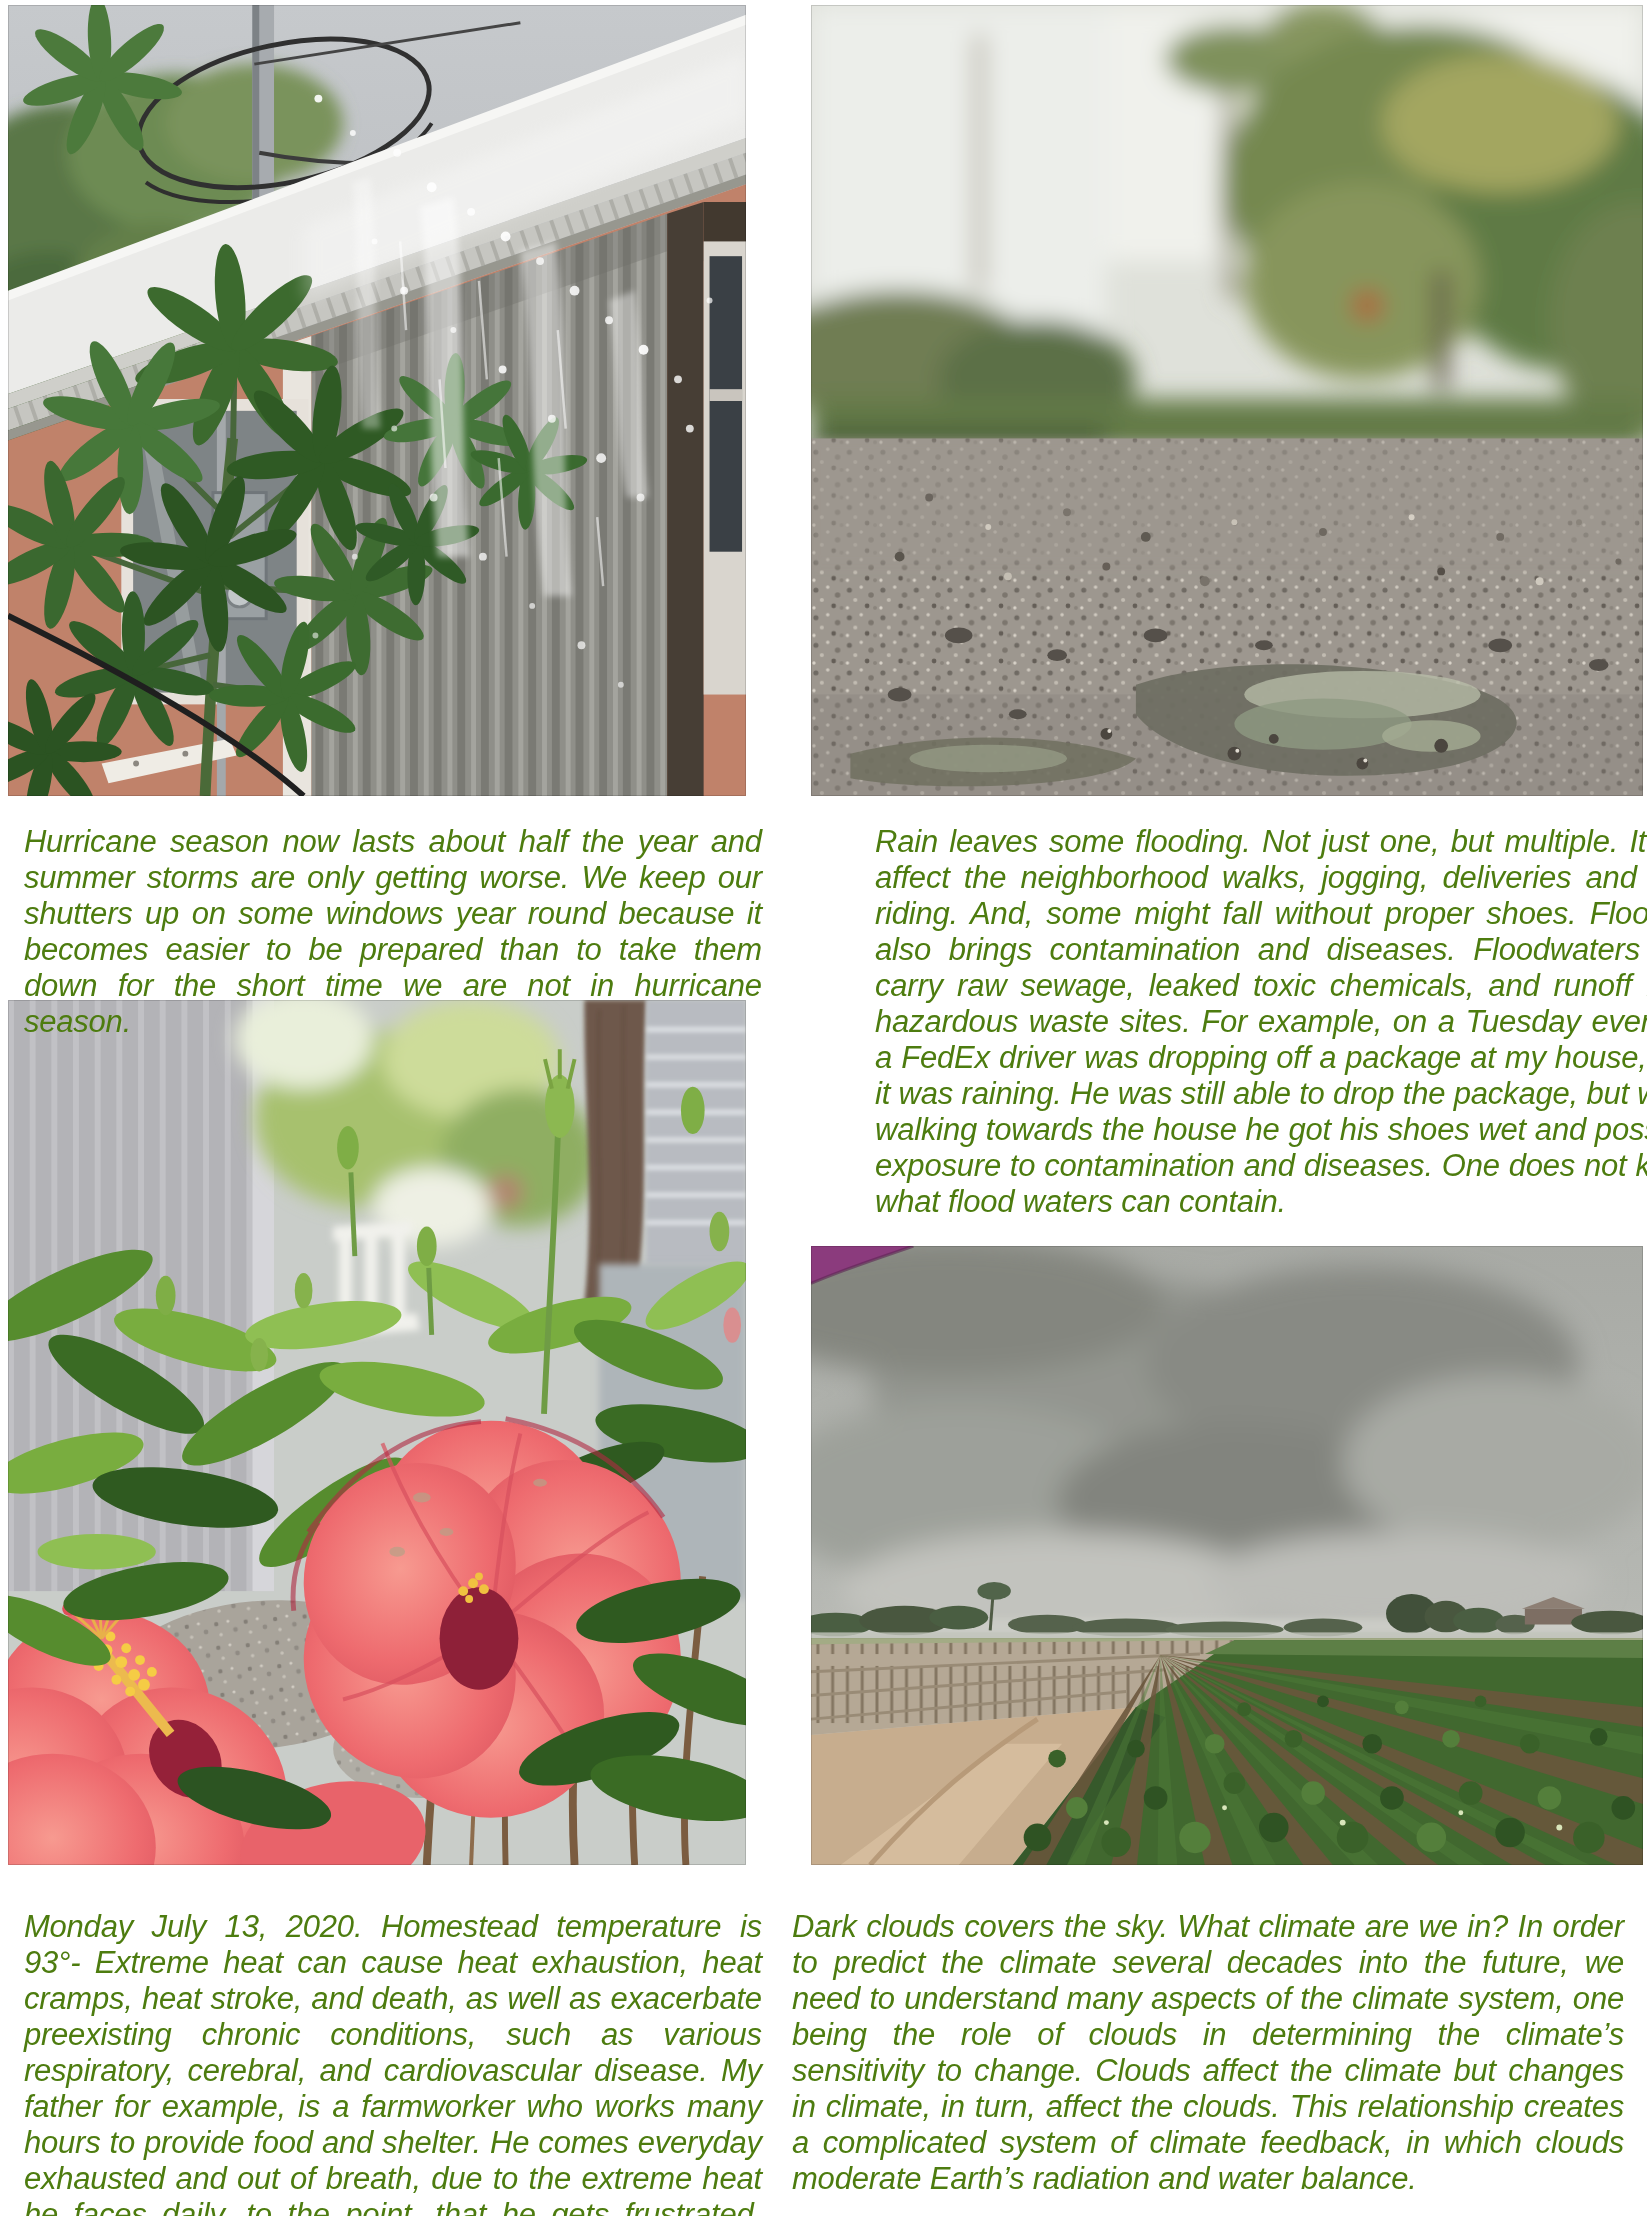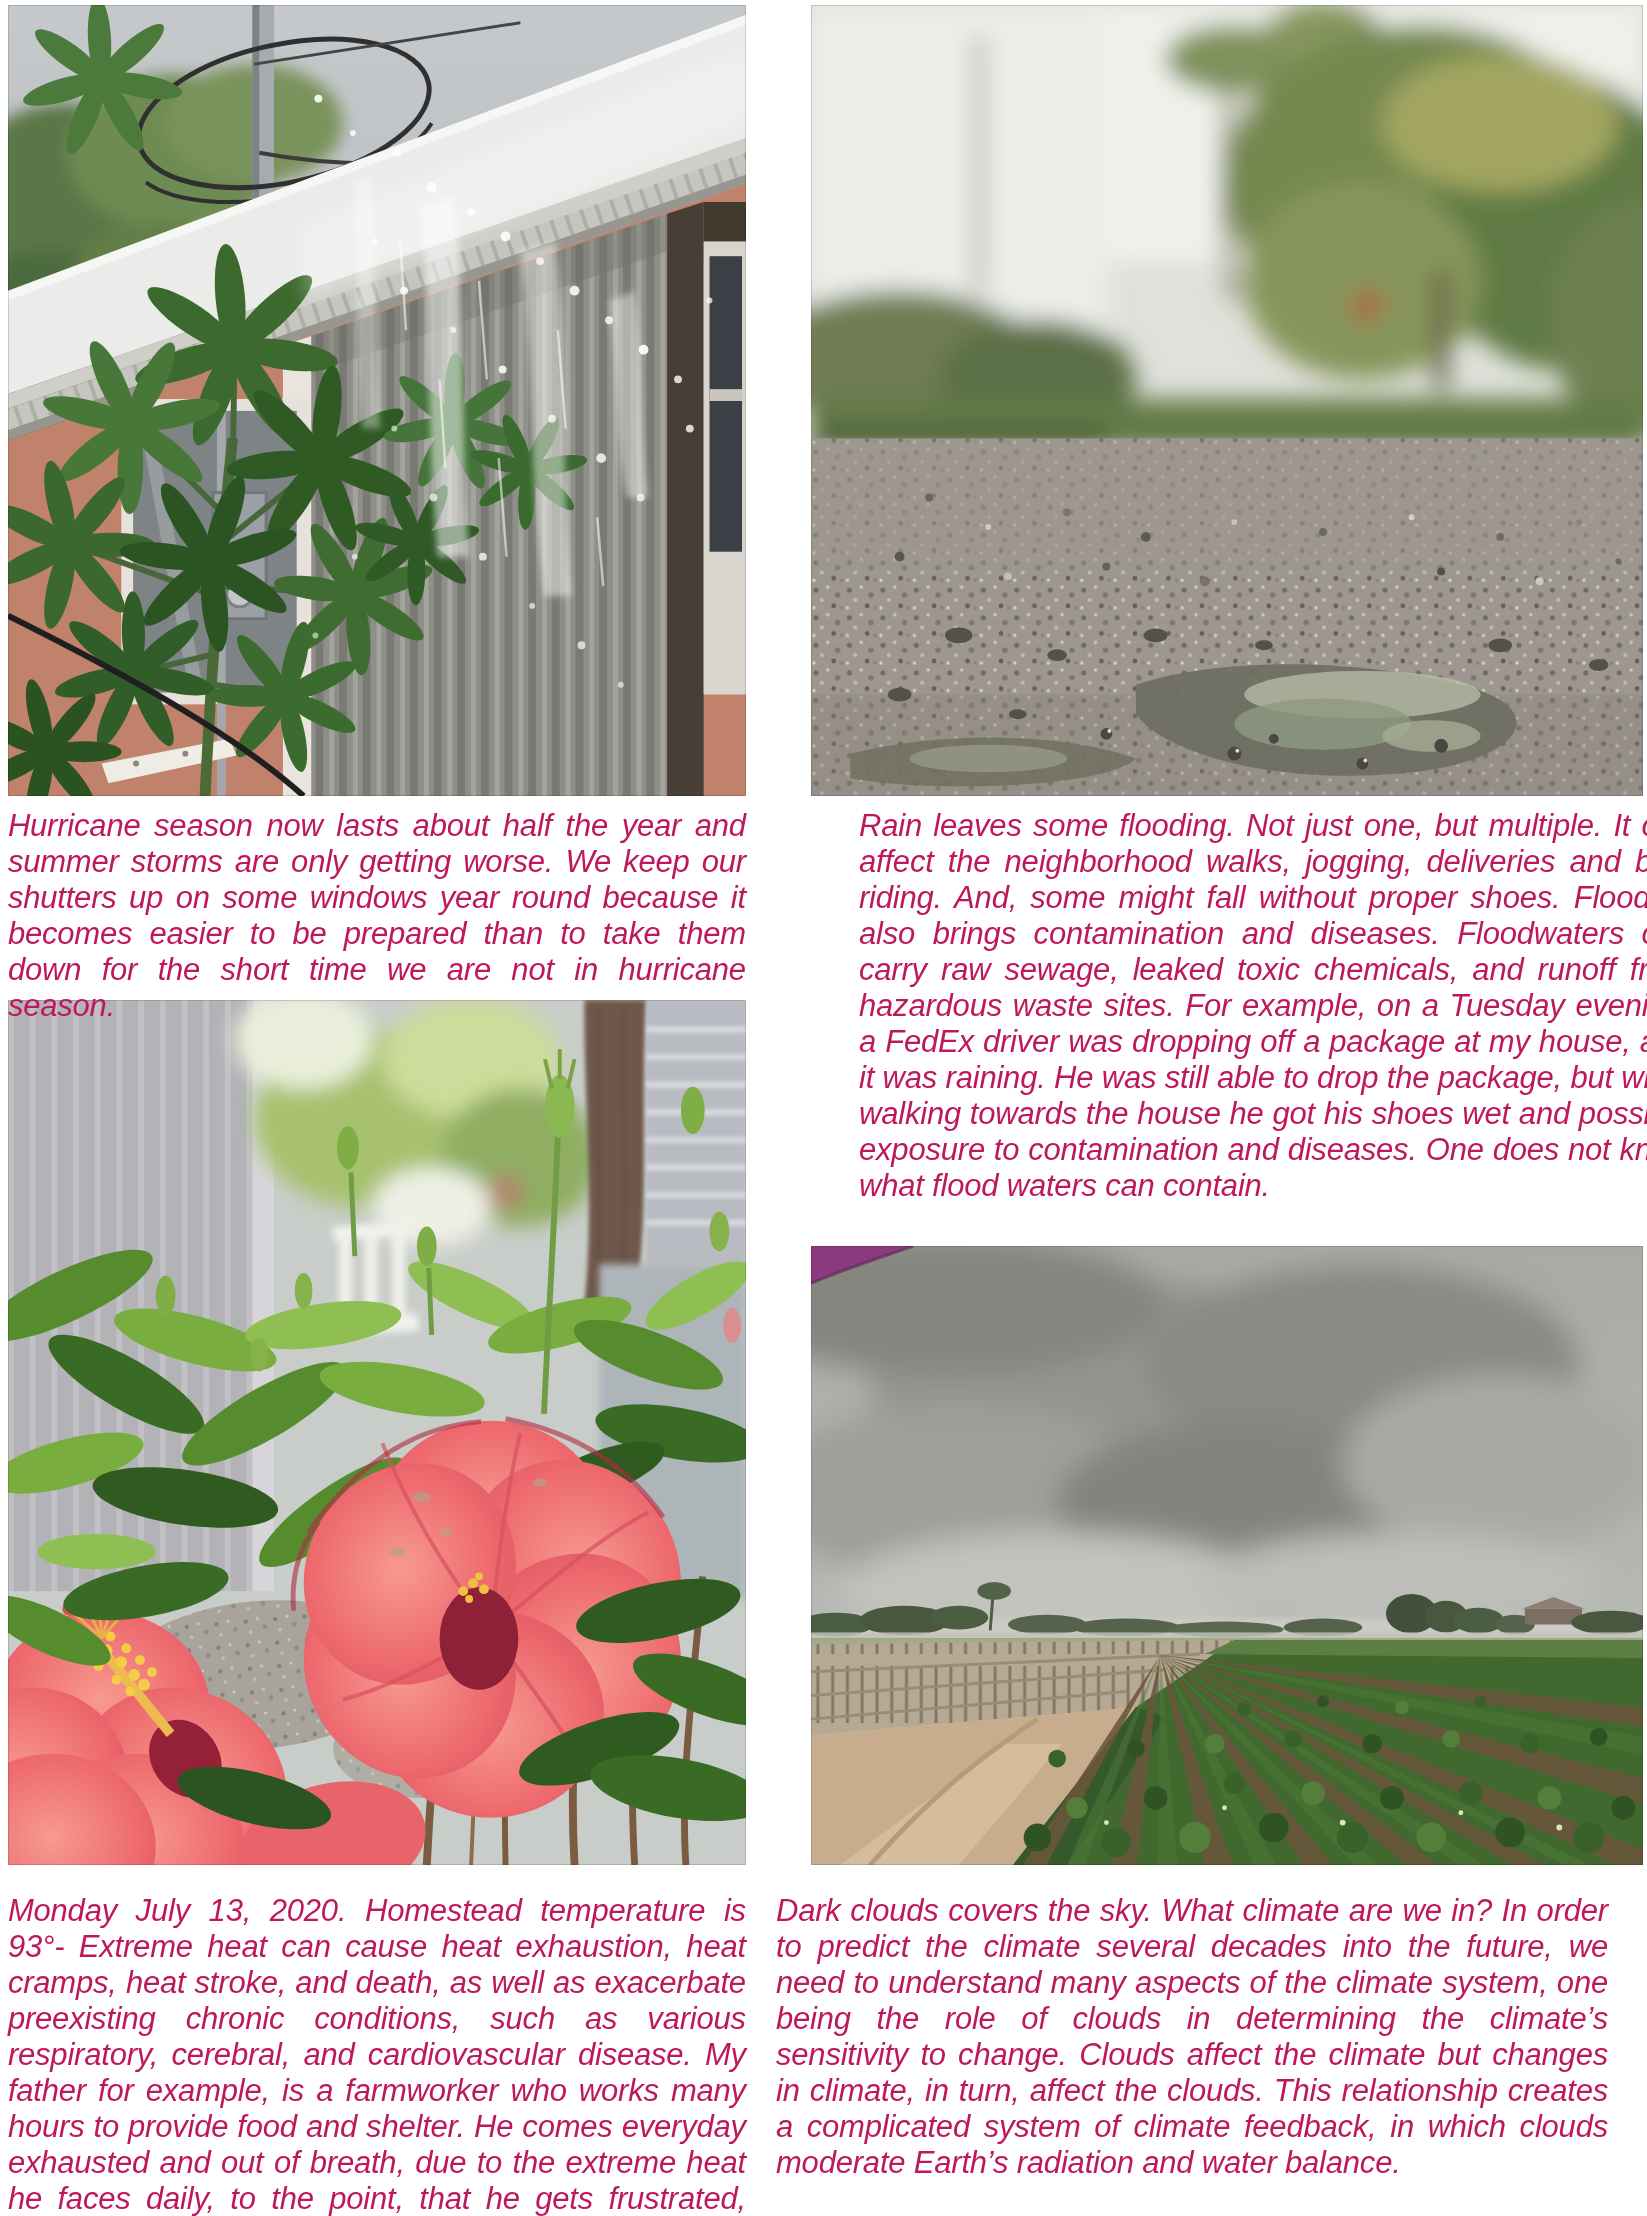--- a/index.html
+++ b/index.html
@@ -2,22 +2,22 @@
 <html><head>
 <meta charset="utf-8">
 <style>
   html,body{margin:0;padding:0;background:#ffffff;}
   .page{position:relative;width:1647px;height:2216px;background:#ffffff;
         font-family:"Liberation Sans",sans-serif;overflow:hidden;}
   figure.photo{position:absolute;margin:0;padding:0;overflow:hidden;background:#b9bcbf;}
   figure.photo svg{display:block;width:100%;height:100%;}
   figure.photo::after{content:"";position:absolute;inset:0;
         box-shadow:inset 0 0 0 1px rgba(0,0,0,.14);pointer-events:none;}
-  .caption{position:absolute;margin:0;font-style:italic;font-size:31px;
-        line-height:36px;text-align:justify;color:#be185d;letter-spacing:-0.2px;}
+  .caption{position:absolute;margin:16px;font-style:italic;font-size:31px;
+        line-height:36px;text-align:justify;color:#4d7c0f;letter-spacing:-0.2px;}
   .p1{left:7.9px;top:4.9px;width:738px;height:791px;}
   .p2{left:811px;top:4.9px;width:832px;height:791px;}
   .p3{left:7.9px;top:1000px;width:738px;height:865px;}
   .p4{left:811px;top:1246px;width:832px;height:619px;}
   .c1{left:7.9px;top:808px;width:738px;}
   .c2{left:859px;top:808px;width:832px;}
   .c3{left:7.9px;top:1893px;width:738px;}
   .c4{left:776px;top:1893px;width:832px;}
 </style>
 </head>

